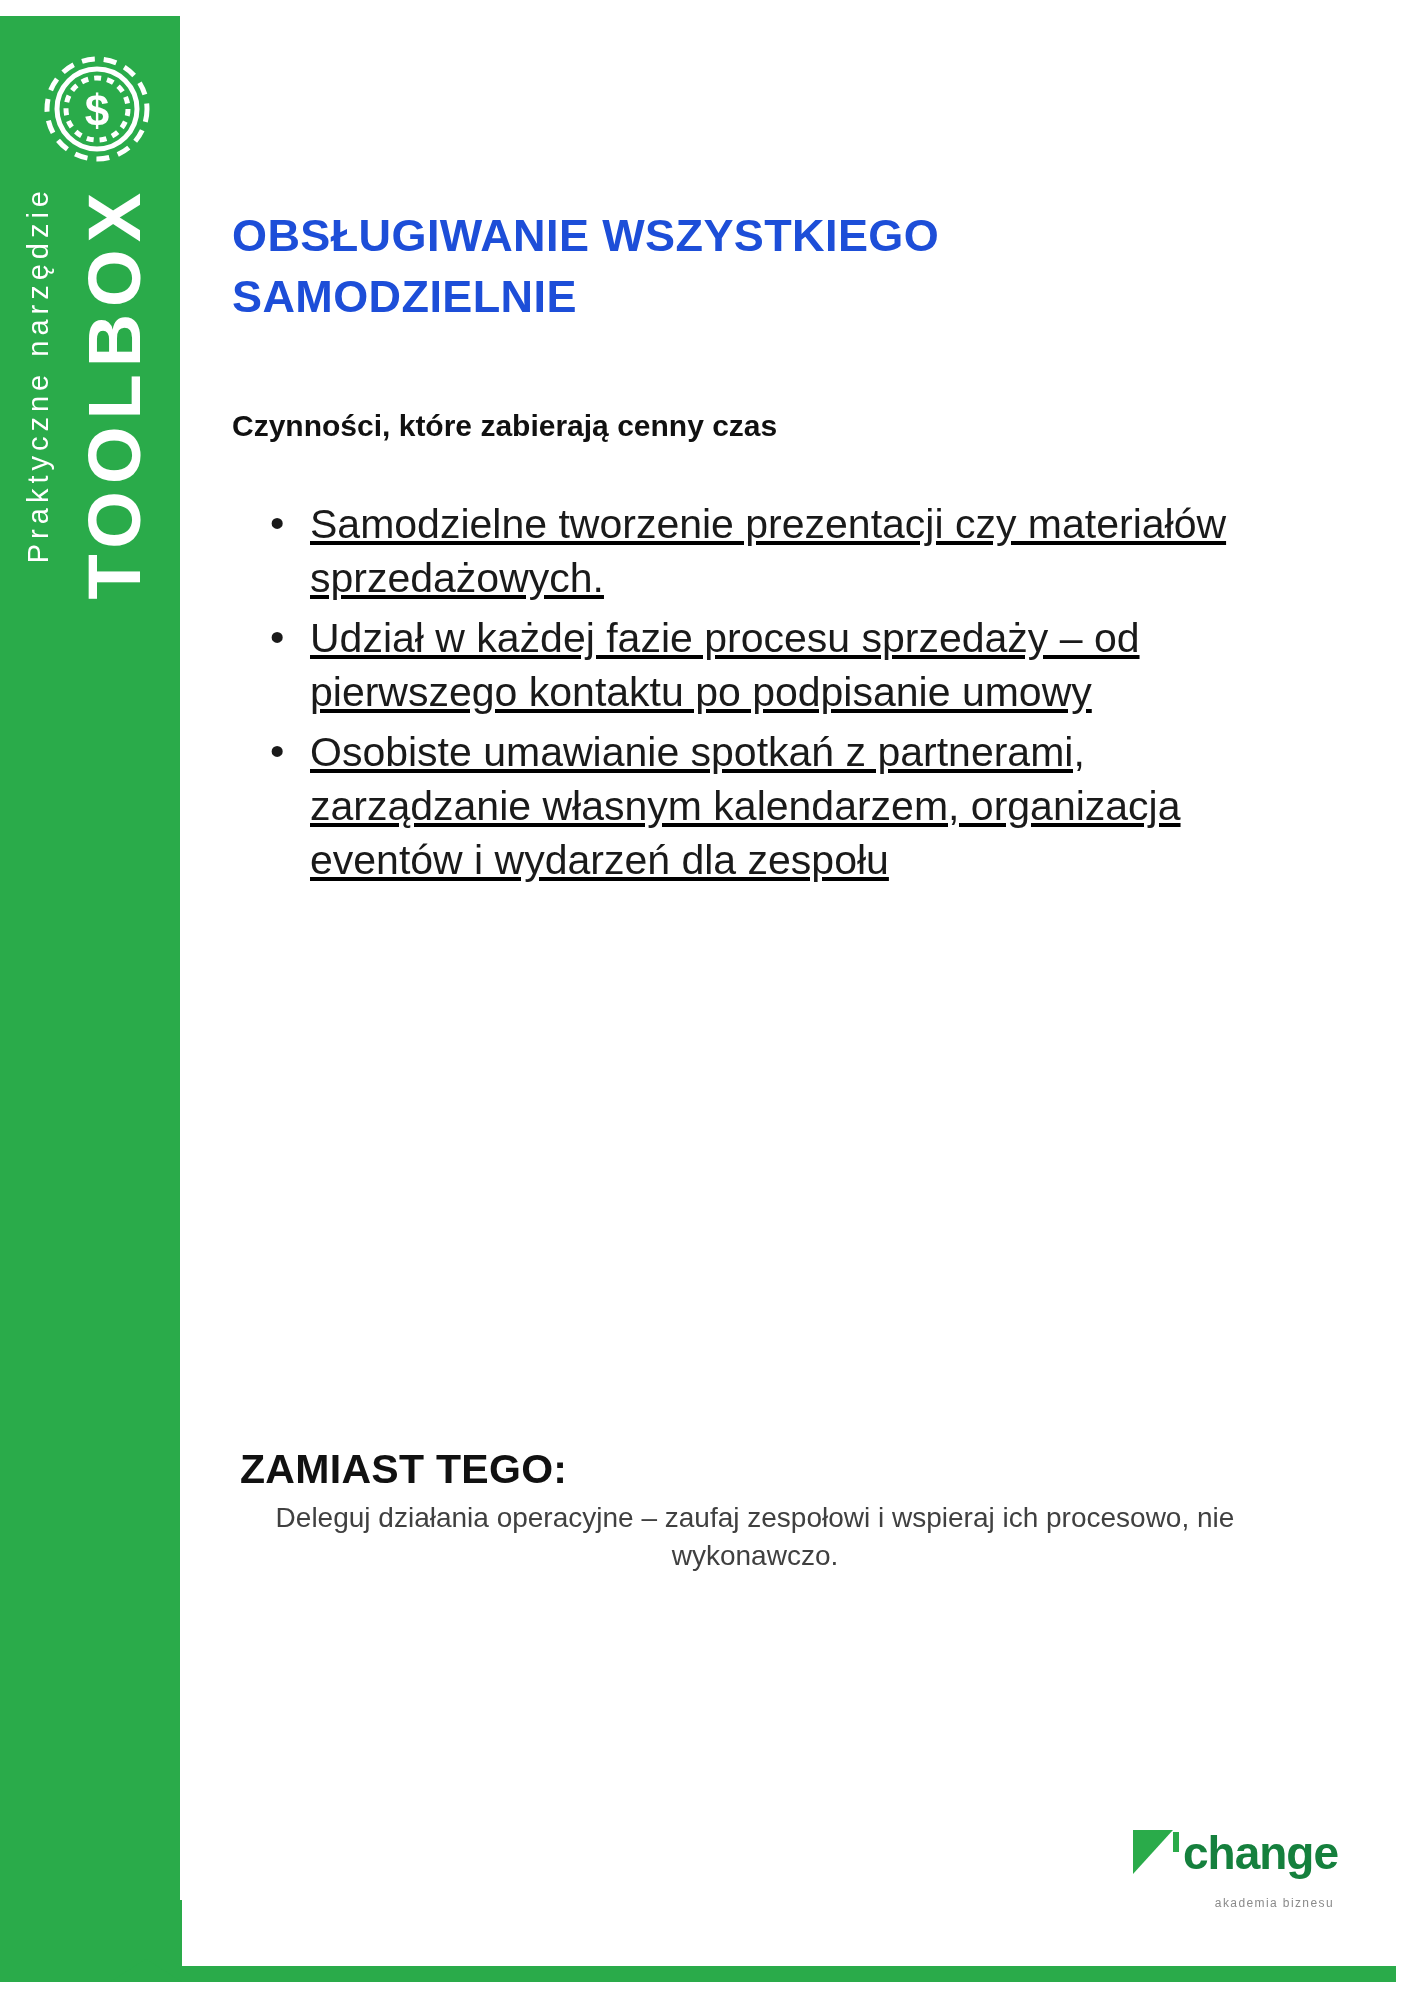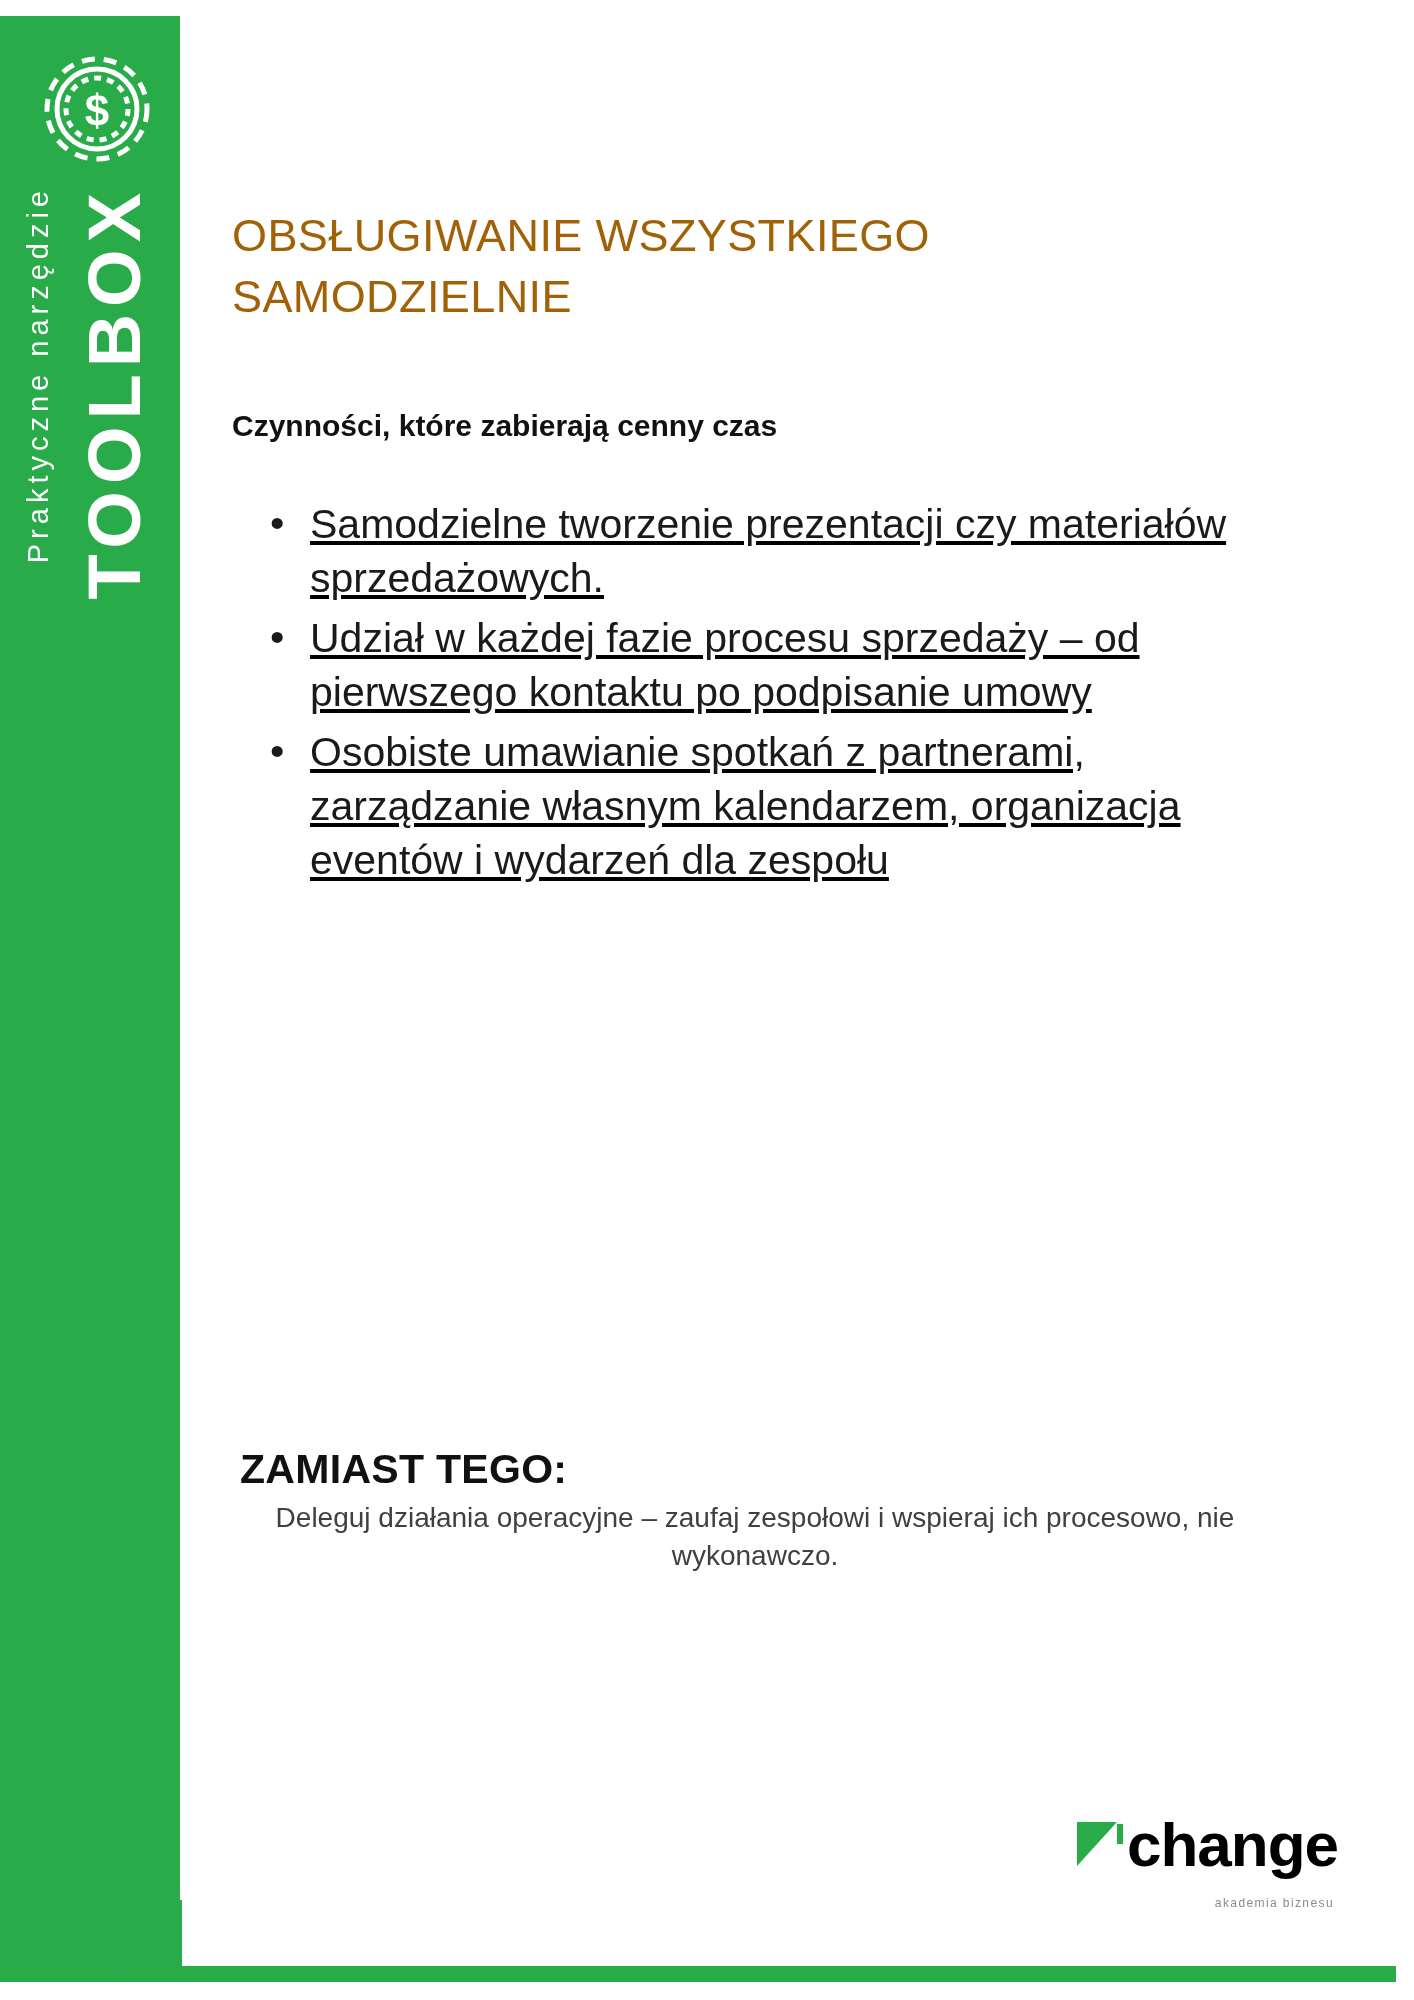--- a/index.html
+++ b/index.html
@@ -123,22 +123,22 @@
     position: absolute;
     left: 52px;
     top: 190px;
     width: 1040px;
   }
 
   h1.title {
     margin: 0;
     font-size: 45px;
     line-height: 1.35;
-    font-weight: normal;
-    color: #a16207;
+    font-weight: bold;
+    color: #1d4ed8;
     letter-spacing: 0.4px;
   }
   h2.subtitle {
     margin: 78px 0 0 0;
     font-size: 30px;
     line-height: 1.3;
     font-weight: bold;
     color: #111111;
   }
 
@@ -216,23 +216,23 @@
   }
   .logo-mark .stroke {
     position: absolute;
     left: 40px;
     top: 2px;
     width: 6px;
     height: 20px;
     background: #2aab4a;
   }
   .logo-word {
-    font-size: 62px;
-    font-weight: bold;
-    color: #000000;
+    font-size: 46px;
+    font-weight: bold;
+    color: #15803d;
     letter-spacing: -1px;
     line-height: 1;
   }
   .logo-sub {
     font-size: 12px;
     color: #8a8a8a;
     letter-spacing: 1.4px;
     margin-top: 20px;
     margin-right: 4px;
   }

